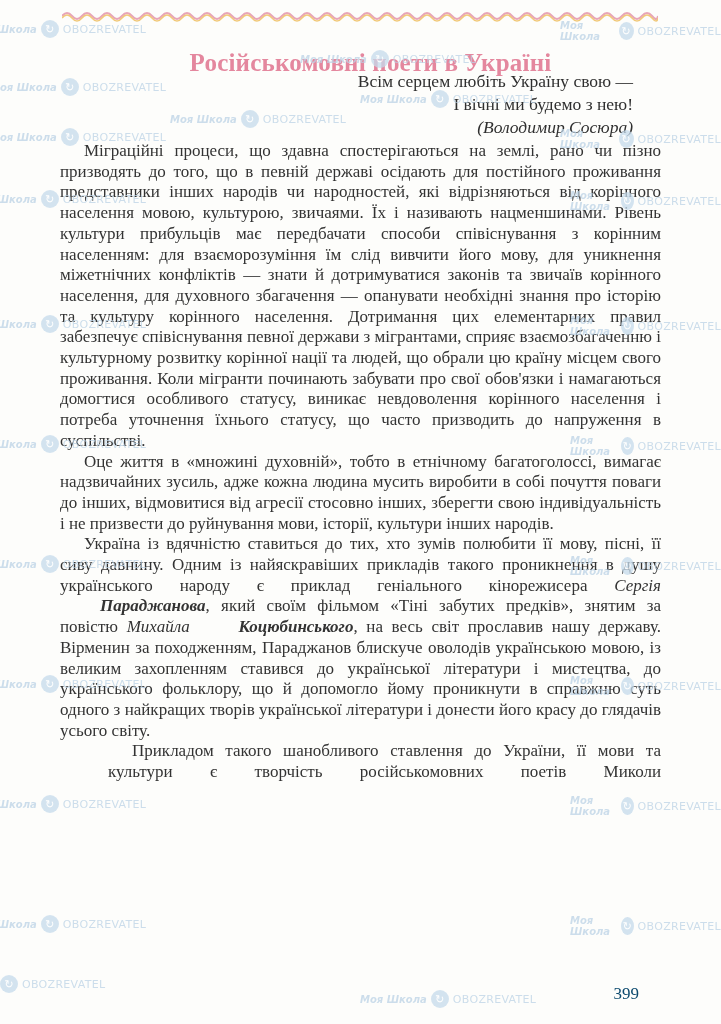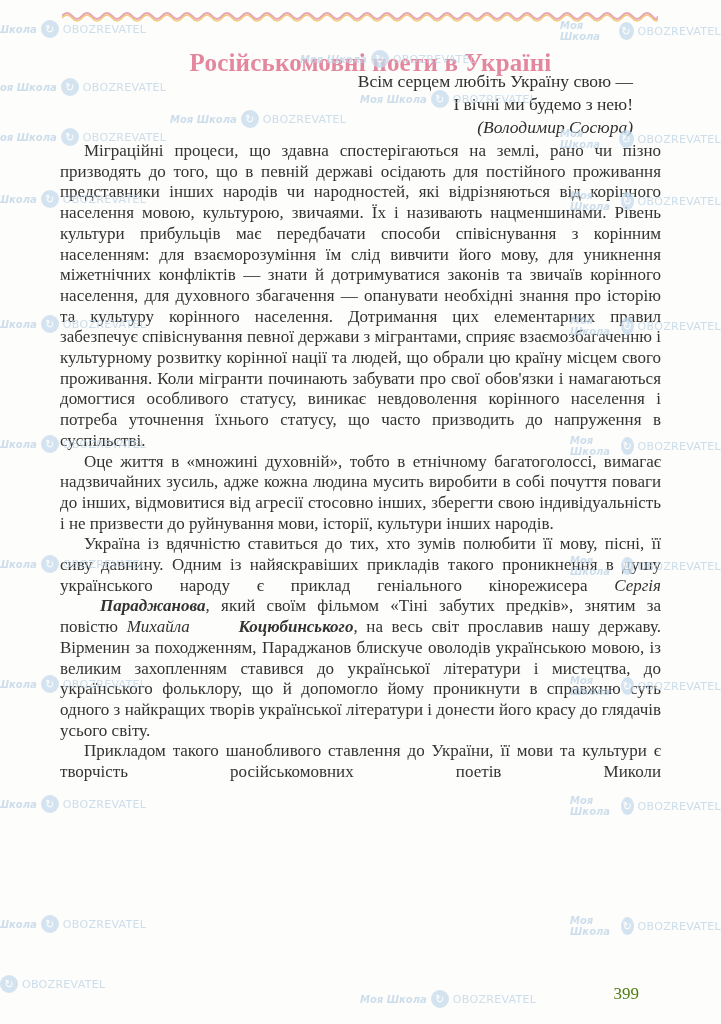--- a/index.html
+++ b/index.html
@@ -28,21 +28,21 @@
   .body-text {
     position: absolute; left: 60px; top: 141px; width: 601px;
     font-family: "Liberation Serif", serif; font-size: 17px; line-height: 20.7px;
     text-align: justify; color: #333;
   }
   .body-text p { margin: 0; text-indent: 24px; }
   .body-text .it { font-style: italic; }
   .body-text .bi { font-style: italic; font-weight: bold; margin-left: 40px; }
   .page-number {
     position: absolute; right: 82px; top: 984px;
-    font-family: "Liberation Serif", serif; font-size: 17px; color: #4d7c0f;
+    font-family: "Liberation Serif", serif; font-size: 17px; color: #0c4a6e;
   }
   .wm {
     position: absolute; display: flex; align-items: center; gap: 4px;
     color: #bcd3e6; font-size: 11px; font-family: "DejaVu Sans", sans-serif;
     pointer-events: none; opacity: 0.75;
   }
   .wm .logo-text { font-style: italic; font-weight: bold; font-size: 10px; }
   .wm .circle {
     width: 18px; height: 18px; border-radius: 50%; background: #c6dbec;
     display: inline-flex; align-items: center; justify-content: center;
@@ -63,21 +63,21 @@
 <div class="epigraph">
   <div>Всім серцем любіть Україну свою —</div>
   <div>І вічні ми будемо з нею!</div>
   <div class="author">(Володимир Сосюра)</div>
 </div>
 
 <div class="body-text">
   <p>Міграційні процеси, що здавна спостерігаються на землі, рано чи пізно призводять до того, що в певній державі осідають для постійного проживання представники інших народів чи народностей, які відрізняються від корінного населення мовою, культурою, звичаями. Їх і називають нацменшинами. Рівень культури прибульців має передбачати способи співіснування з корінним населенням: для взаєморозуміння їм слід вивчити його мову, для уникнення міжетнічних конфліктів — знати й дотримуватися законів та звичаїв корінного населення, для духовного збагачення — опанувати необхідні знання про історію та культуру корінного населення. Дотримання цих елементарних правил забезпечує співіснування певної держави з мігрантами, сприяє взаємозбагаченню і культурному розвитку корінної нації та людей, що обрали цю країну місцем свого проживання. Коли мігранти починають забувати про свої обов'язки і намагаються домогтися особливого статусу, виникає невдоволення корінного населення і потреба уточнення їхнього статусу, що часто призводить до напруження в суспільстві.</p>
   <p>Оце життя в «множині духовній», тобто в етнічному багатоголоссі, вимагає надзвичайних зусиль, адже кожна людина мусить виробити в собі почуття поваги до інших, відмовитися від агресії стосовно інших, зберегти свою індивідуальність і не призвести до руйнування мови, історії, культури інших народів.</p>
   <p><span>Україна із вдячністю ставиться до тих, хто зумів полюбити її мову, пісні, її сиву давнину. Одним із найяскравіших прикладів такого проникнення в душу українського народу є приклад геніального кінорежисера </span><span class="it">Сергія </span><span class="bi">Параджанова</span><span>, який своїм фільмом «Тіні забутих предків», знятим за повістю </span><span class="it">Михайла </span><span class="bi">Коцюбинського</span><span>, на весь світ прославив нашу державу. Вірменин за походженням, Параджанов блискуче оволодів українською мовою, із великим захопленням ставився до української літератури і мистецтва, до українського фольклору, що й допомогло йому проникнути в справжню суть одного з найкращих творів української літератури і донести його красу до глядачів усього світу.</span></p>
-  <p style="text-align-last: justify;">Прикладом такого шанобливого ставлення до України, її мови та культури є творчість російськомовних поетів Миколи</p>
+  <p style="text-align-last: justify; margin-left: 48px;">Прикладом такого шанобливого ставлення до України, її мови та культури є творчість російськомовних поетів Миколи</p>
 </div>
 
 <div class="page-number">399</div>
 
 <div class="wm" style="left:-30px;top:20px;">
     <span class="logo-text">Моя Школа</span>
     <span class="circle">↻</span>
     <span class="brand">OBOZREVATEL</span>
   </div>
 <div class="wm" style="left:560px;top:20px;">

